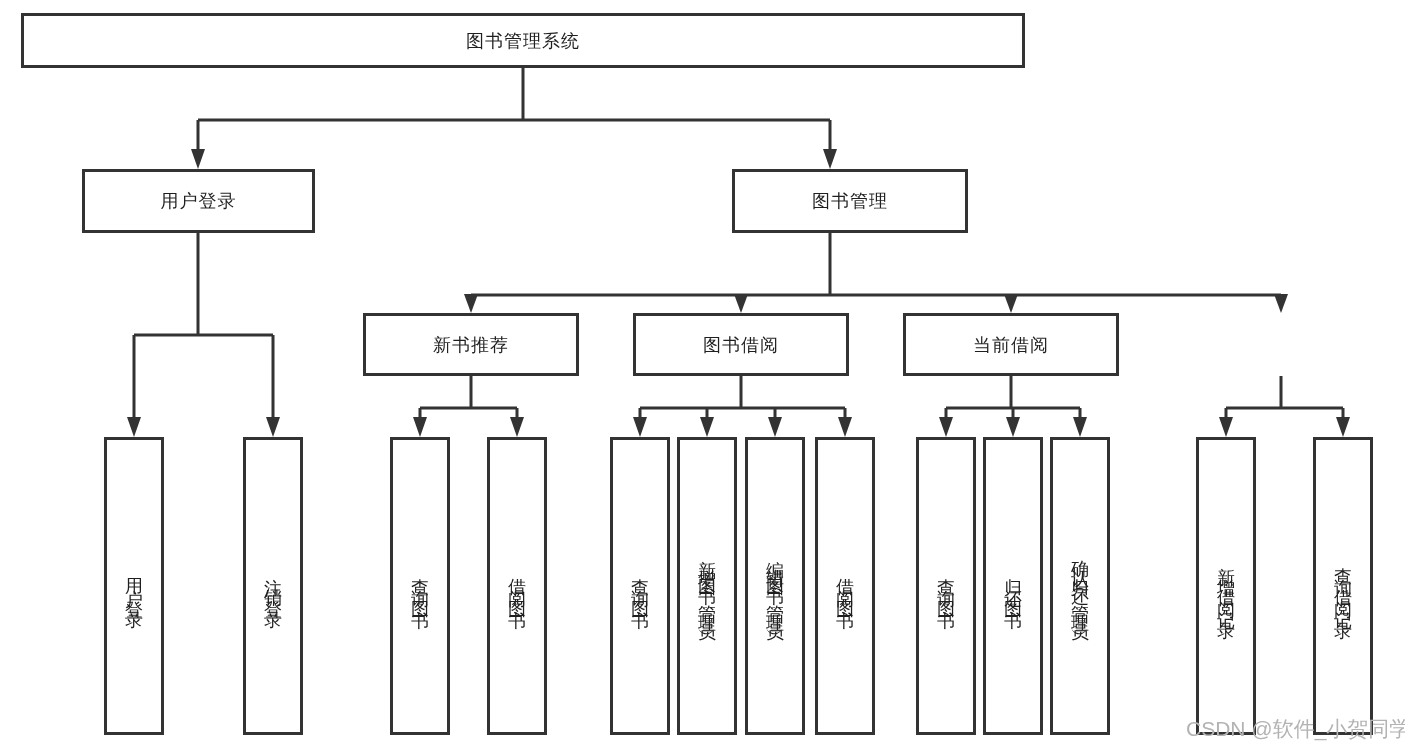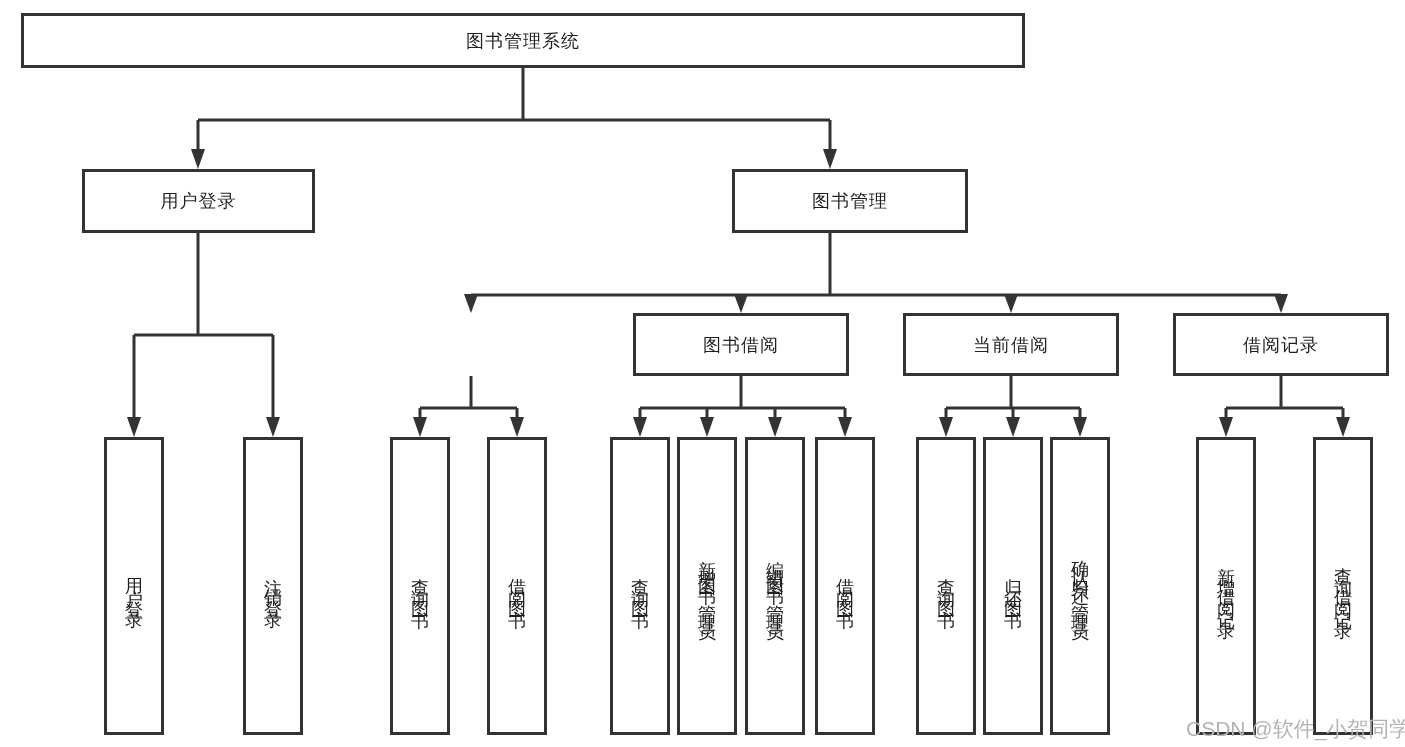--- a/index.html
+++ b/index.html
@@ -101,28 +101,28 @@
     <span>图书管理系统</span>
   </div>
 
   <div class="hnode" style="left:82px;top:169px;width:233px;height:64px;">
     <span>用户登录</span>
   </div>
   <div class="hnode" style="left:712px;top:169px;width:236px;height:64px;margin-left:20px;">
     <span>图书管理</span>
   </div>
 
+  <div class="hnode" style="left:363px;top:313px;width:216px;height:63px;">
+    <span>新书推荐</span>
+  </div>
   <div class="hnode" style="left:903px;top:313px;width:216px;height:63px;">
     <span>当前借阅</span>
   </div>
   <div class="hnode" style="left:633px;top:313px;width:216px;height:63px;">
     <span>图书借阅</span>
-  </div>
-  <div class="hnode" style="left:1173px;top:313px;width:216px;height:63px;">
-    <span>借阅记录</span>
   </div>
 
   <div class="vnode" style="left:104px;">
     <span>用户登录</span>
   </div>
   <div class="vnode" style="left:243px;">
     <span>注销登录</span>
   </div>
 
   <div class="vnode" style="left:390px;">

